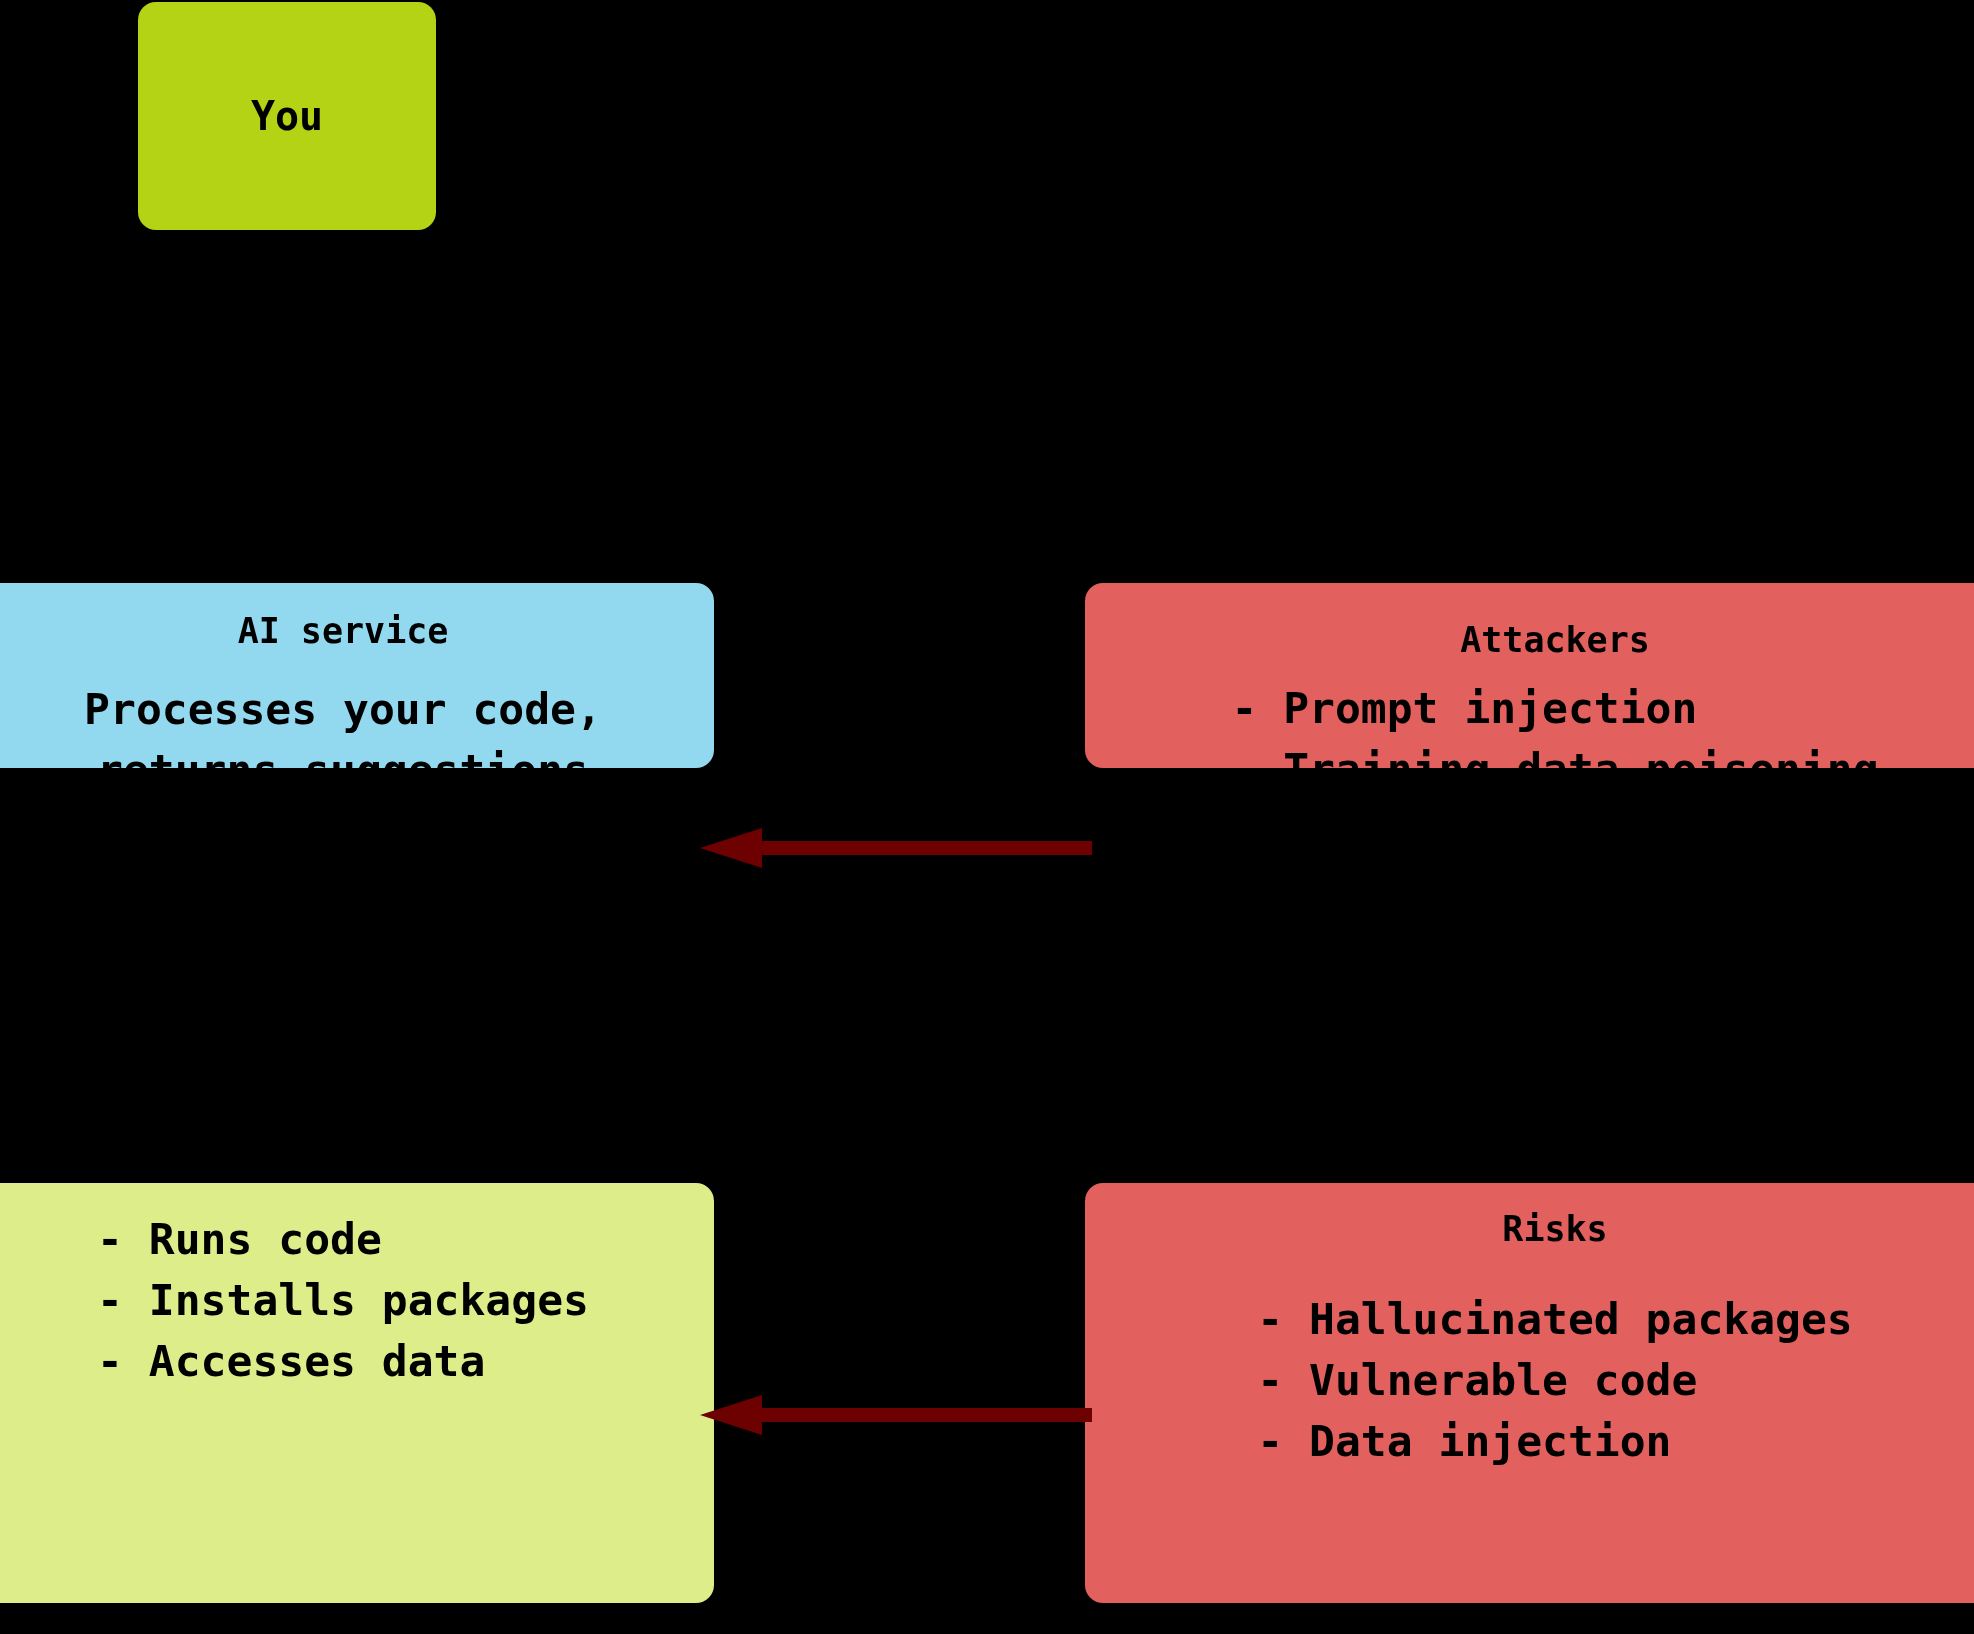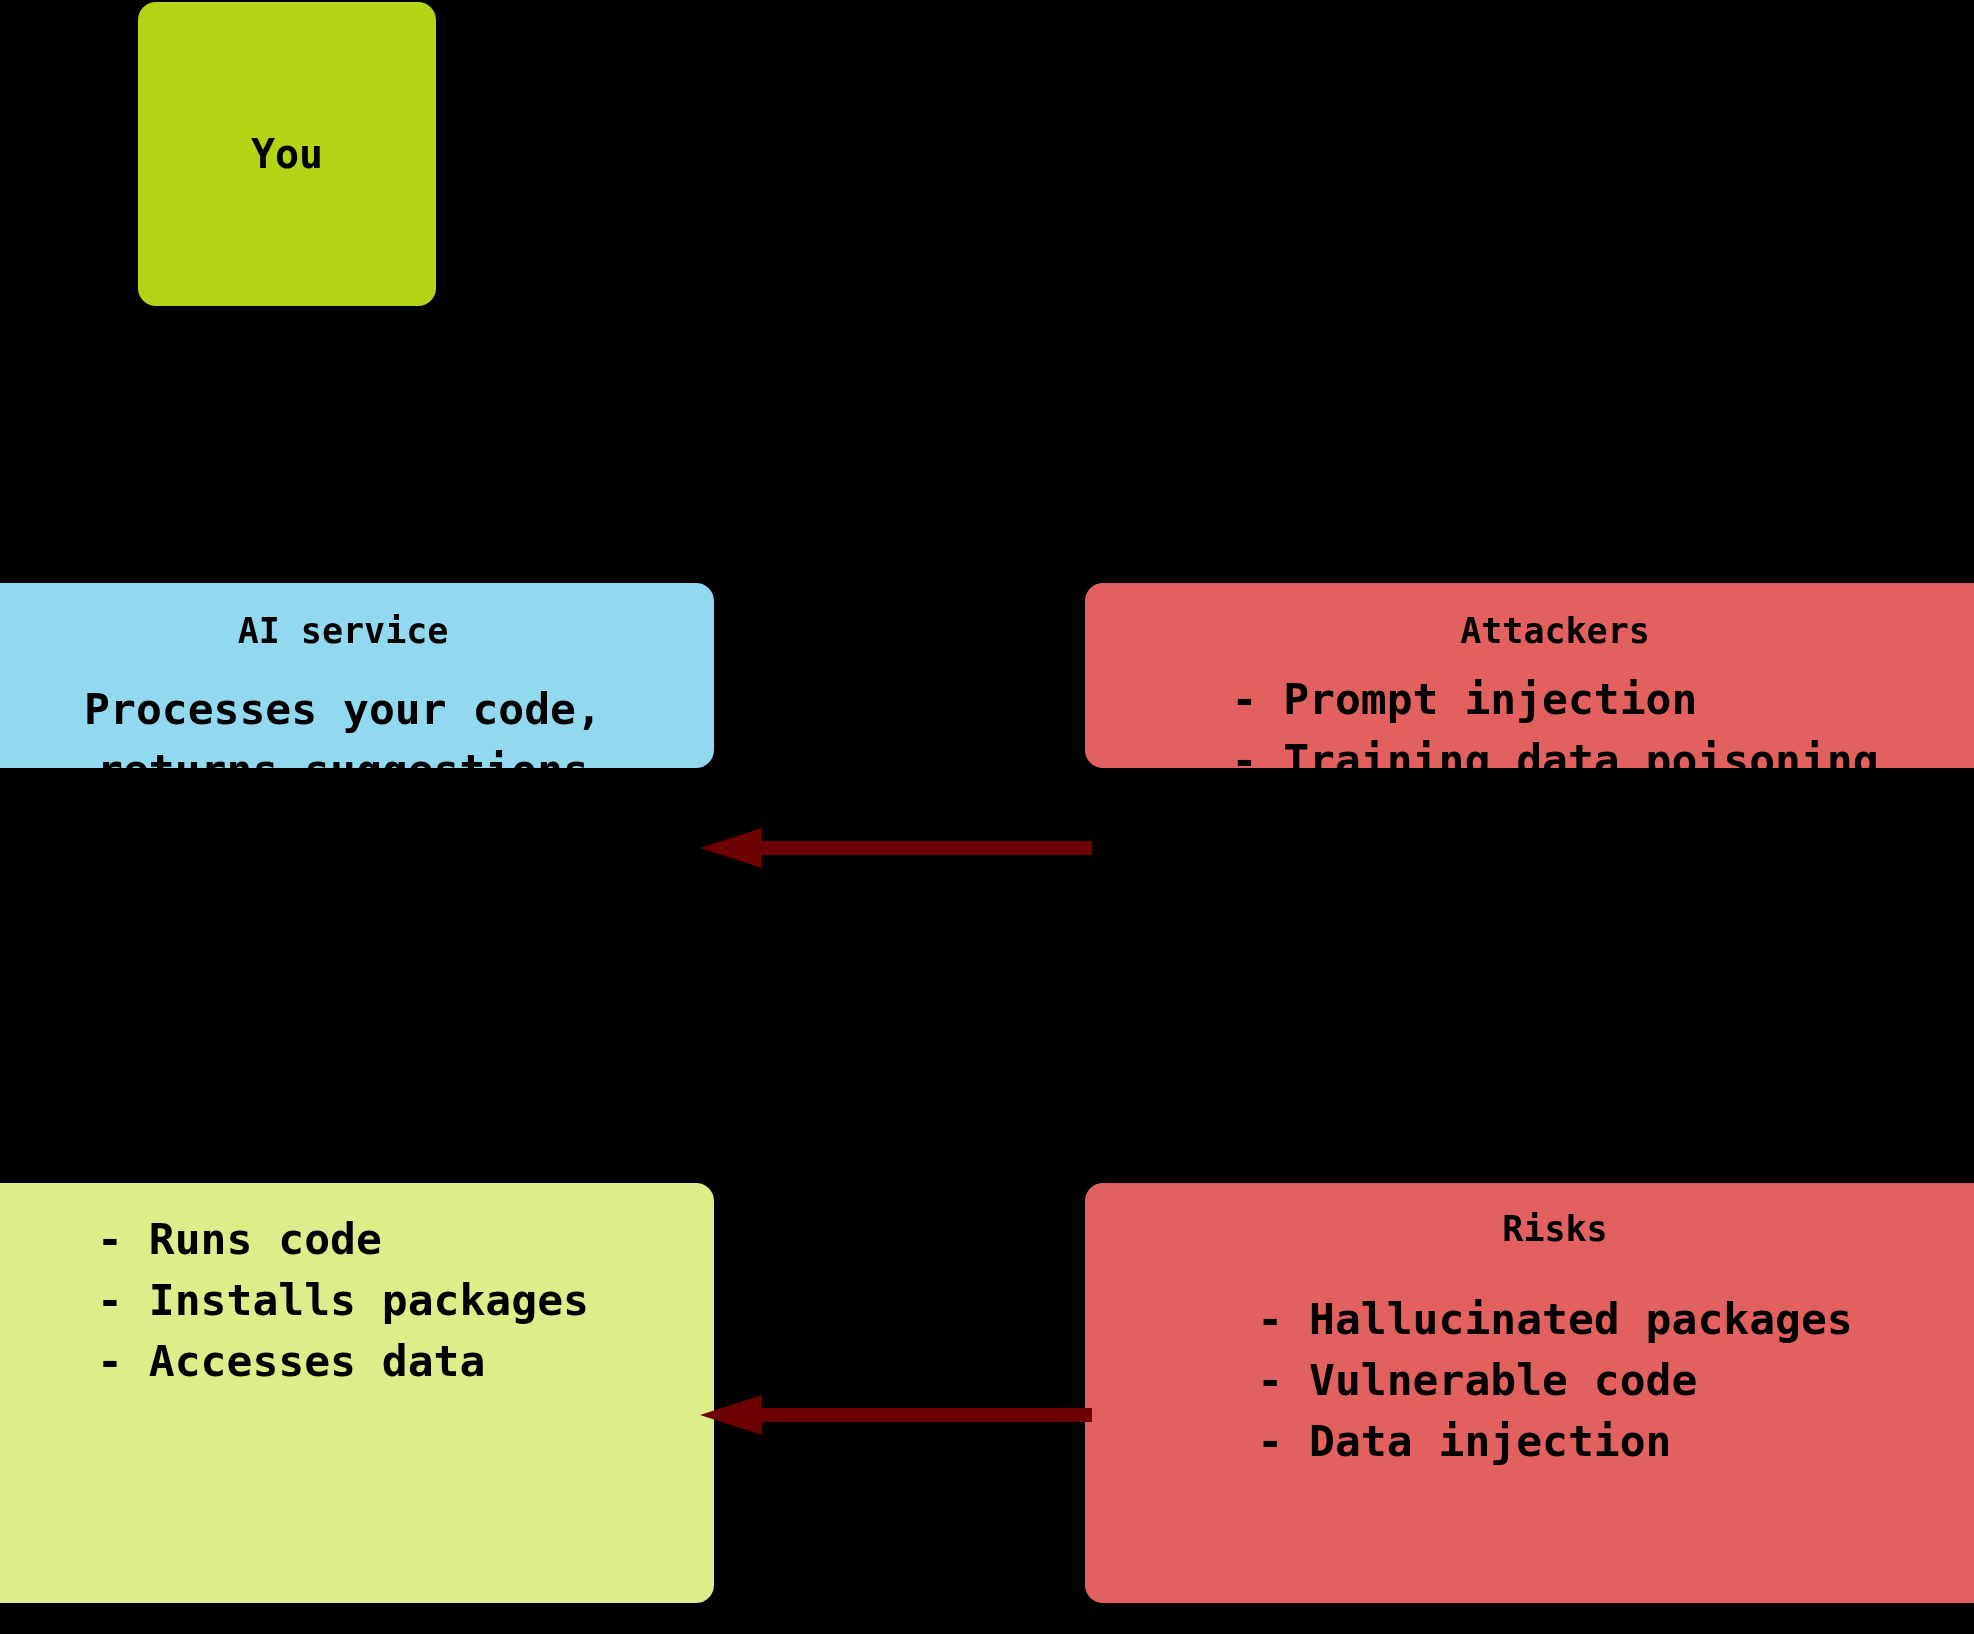--- a/index.html
+++ b/index.html
@@ -37,39 +37,39 @@
     font-weight: bold;
     font-size: 43px;
     line-height: 1.42;
     text-align: left;
     white-space: pre;
   }
   .node-body.centered { text-align: center; }
 
   
   #node-you {
-    left: 138px; top: 2px; width: 298px; height: 304px;
+    left: 138px; top: 2px; width: 298px; height: 228px;
     background: #b4d315;
     justify-content: center;
   }
   #node-you .node-title { font-size: 40px; }
 
   #node-ai {
     left: -28px; top: 583px; width: 742px; height: 185px;
     background: #92d9ef;
     padding-top: 28px;
   }
   #node-ai .node-title { margin-bottom: 28px; }
 
   #node-attackers {
     left: 1085px; top: 583px; width: 940px; height: 185px;
     background: #e2615f;
     padding-top: 28px;
   }
-  #node-attackers .node-title { margin-bottom: 18px; }
+  #node-attackers .node-title { margin-bottom: 18px; margin-top: 9px; }
 
   #node-system {
     left: -28px; top: 1183px; width: 742px; height: 420px;
     background: #dced8a;
     padding-top: 26px;
   }
   #node-system .node-title { margin-bottom: 40px; }
 
   #node-risks {
     left: 1085px; top: 1183px; width: 940px; height: 420px;

